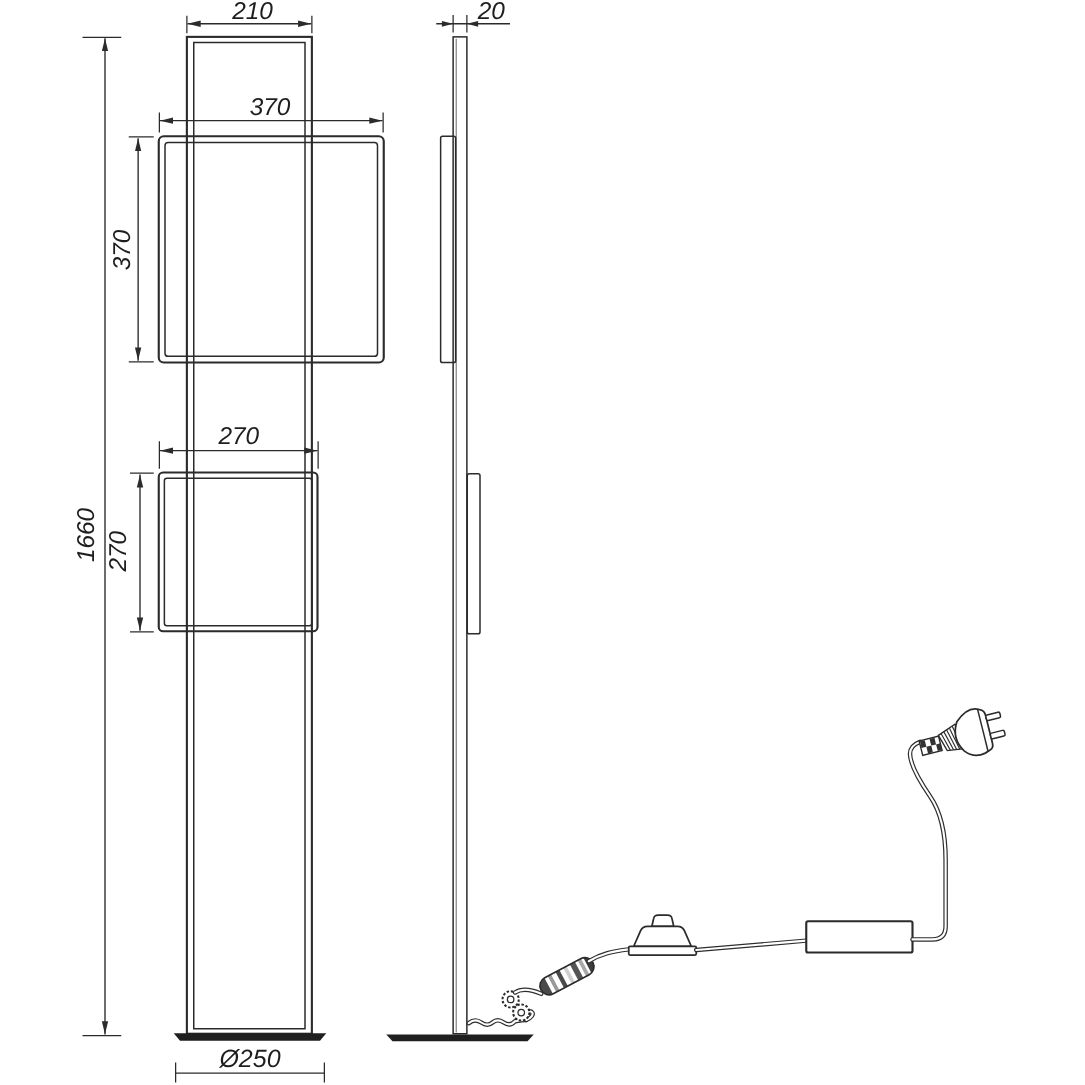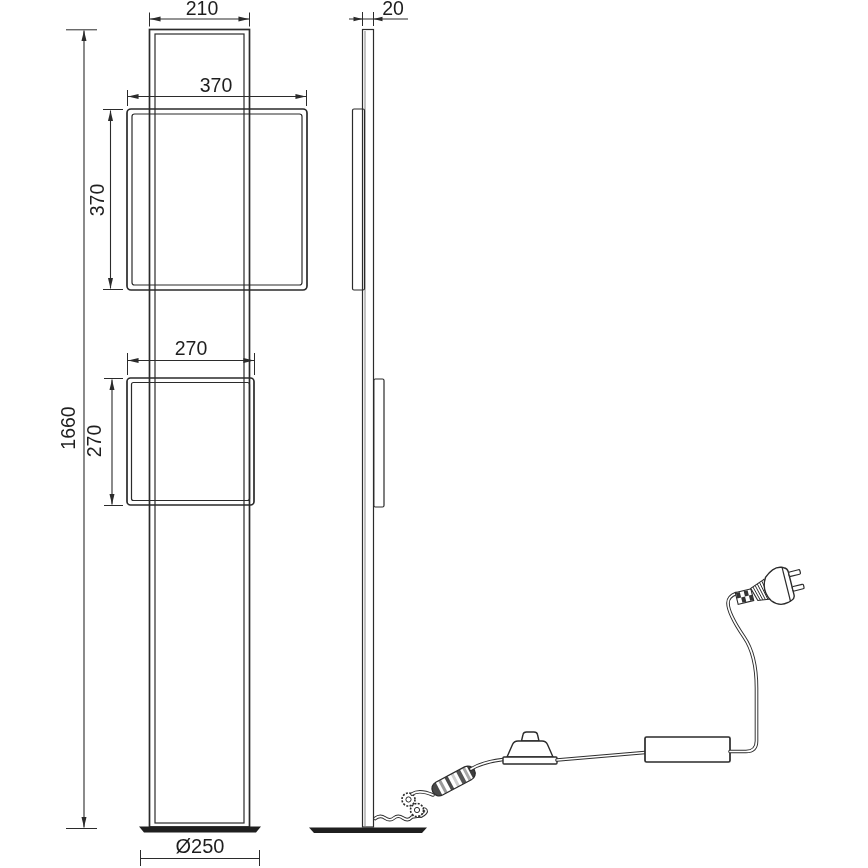--- a/index.html
+++ b/index.html
@@ -1,18 +1,19 @@
 <!DOCTYPE html>
 <html><head>
 <meta charset="utf-8">
 <style>
   html,body{margin:0;padding:0;background:#fff;}
   .canvas{
     position:relative;width:864px;height:868px;background:#ffffff;
     font-family:"Liberation Sans", sans-serif;
+    font-style:italic;
   }
   svg{display:block;}
   text{
     font-family:"Liberation Sans", sans-serif;
     fill:#1e1e1e;
     font-size:19.5px;
   }
   .dim-line{stroke:#2b2b2b;stroke-width:1.1;fill:none;}
   .ext-line{stroke:#2b2b2b;stroke-width:1;fill:none;}
   .body-line{stroke:#2b2b2b;stroke-width:1.7;fill:none;}

